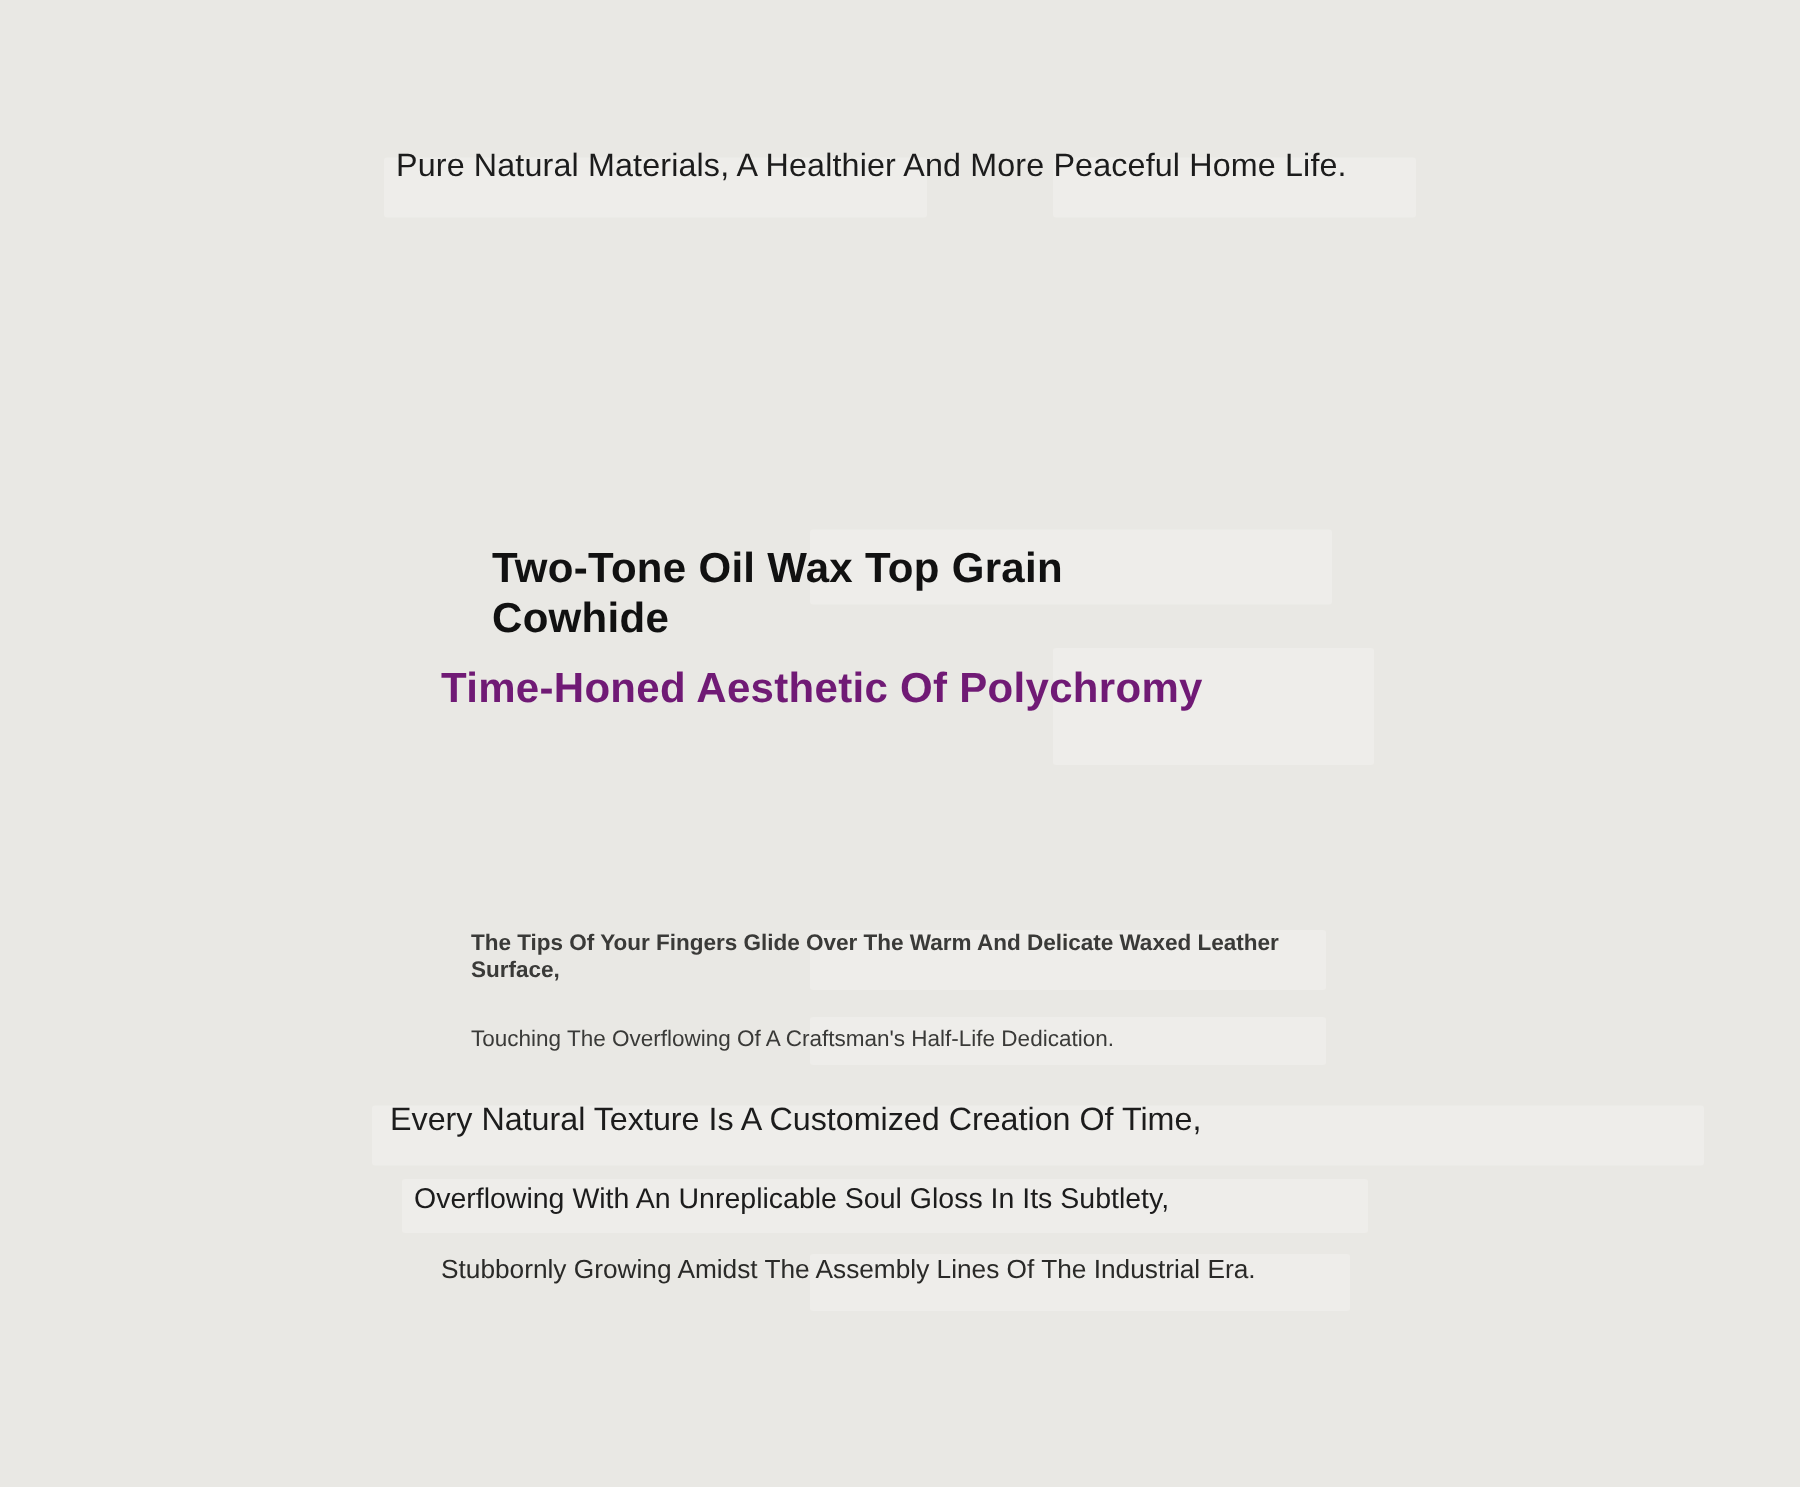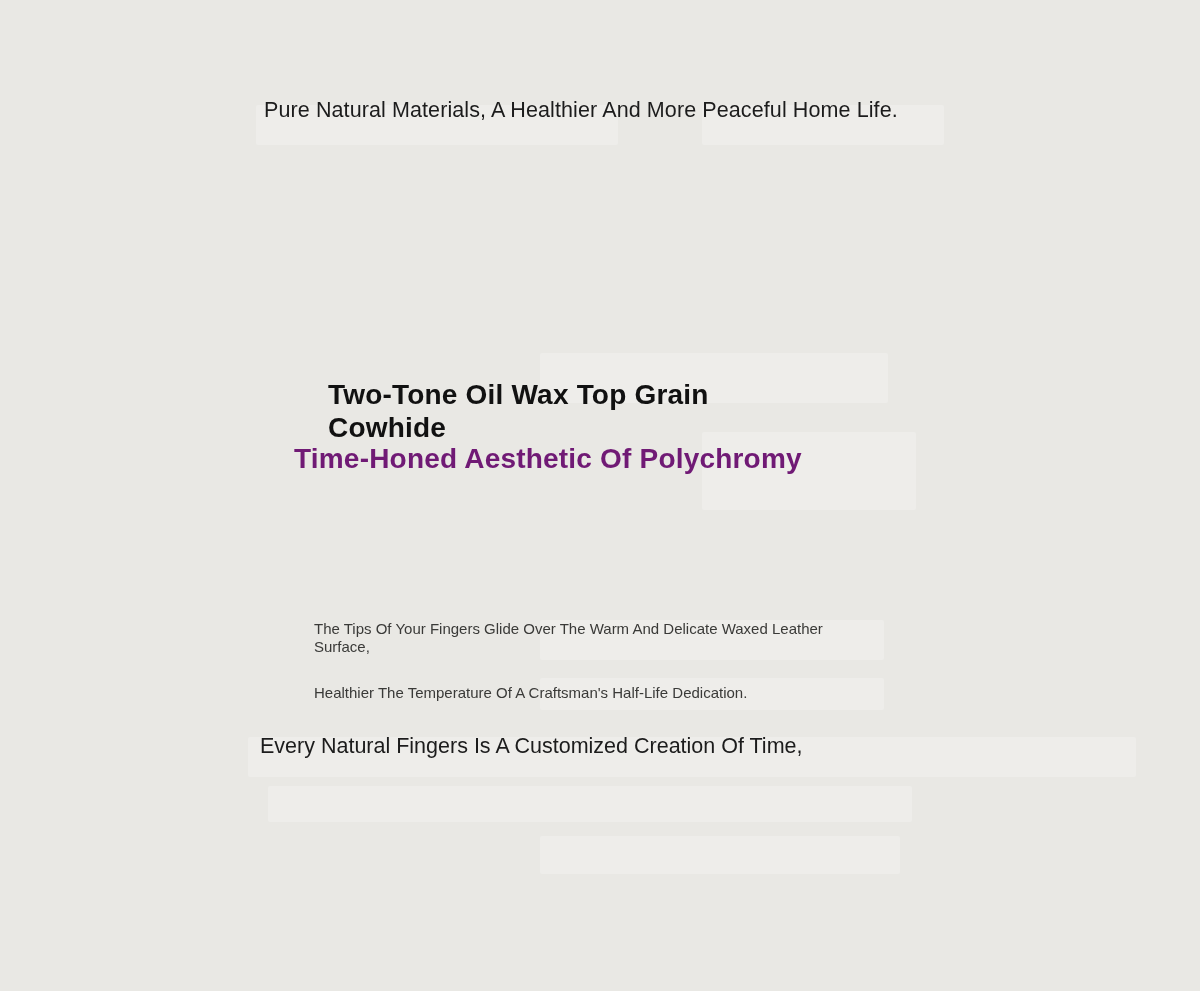--- a/index.html
+++ b/index.html
@@ -40,21 +40,21 @@
     top: 98px;
     width: 760px;
     font-size: 21.5px;
     font-weight: 500;
     letter-spacing: 0.1px;
     color: #1c1c1c;
   }
 
   .headline-1 {
     left: 328px;
-    top: 378px;
+    top: 362px;
     width: 470px;
     font-size: 28px;
     font-weight: bold;
     letter-spacing: 0.2px;
     color: #111111;
   }
 
   .headline-2 {
     left: 294px;
     top: 442px;
@@ -63,21 +63,21 @@
     font-weight: bold;
     letter-spacing: 0.2px;
     color: #701a75;
   }
 
   .body-1 {
     left: 314px;
     top: 620px;
     width: 560px;
     font-size: 15px;
-    font-weight: 400;
+    font-weight: 700;
     color: #3a3a38;
   }
 
   .body-2 {
     left: 314px;
     top: 684px;
     width: 600px;
     font-size: 15px;
     font-weight: 400;
     color: #3a3a38;
@@ -128,19 +128,21 @@
   <div class="hl" style="left:540px; top:836px; width:360px; height:38px;"></div>
 
   <div class="line tagline">Pure Natural Materials, A Healthier And More Peaceful Home Life.</div>
 
   <div class="line headline-1">Two-Tone Oil Wax Top Grain Cowhide</div>
 
   <div class="line headline-2">Time-Honed Aesthetic Of Polychromy</div>
 
   <div class="line body-1">The Tips Of Your Fingers Glide Over The Warm And Delicate Waxed Leather Surface,</div>
 
-  <div class="line body-2">Healthier The Temperature Of A Craftsman's Half-Life Dedication.</div>
+  <div class="line body-2">Touching The Overflowing Of A Craftsman's Half-Life Dedication.</div>
 
-  <div class="line body-3">Every Natural Fingers Is A Customized Creation Of Time,</div>
+  <div class="line body-3">Every Natural Texture Is A Customized Creation Of Time,</div>
 
+  <div class="line body-4">Overflowing With An Unreplicable Soul Gloss In Its Subtlety,</div>
 
+  <div class="line body-5">Stubbornly Growing Amidst The Assembly Lines Of The Industrial Era.</div>
 
 </div>
 
 </body></html>

